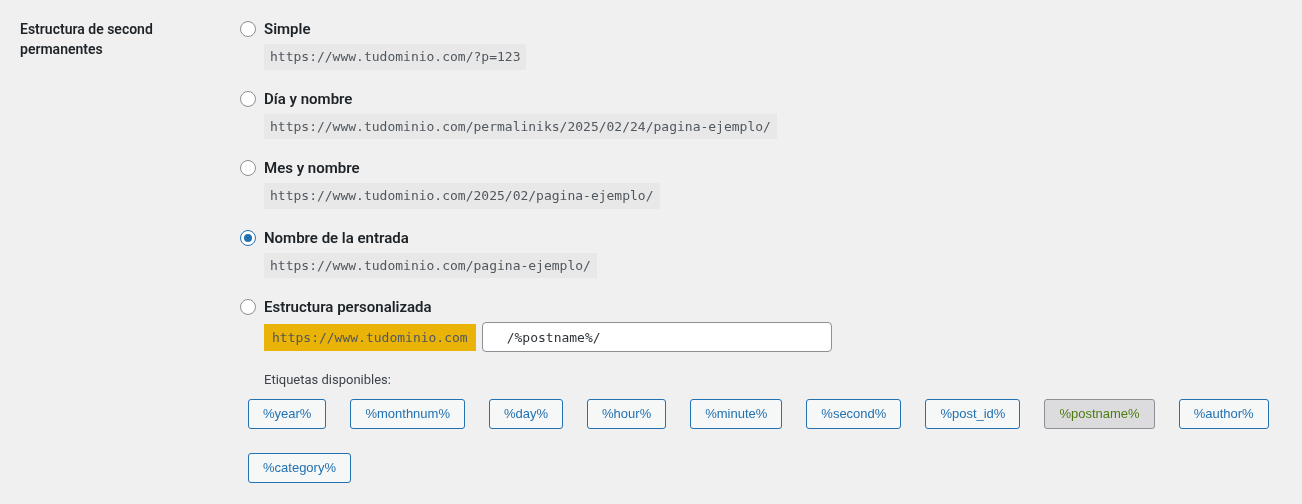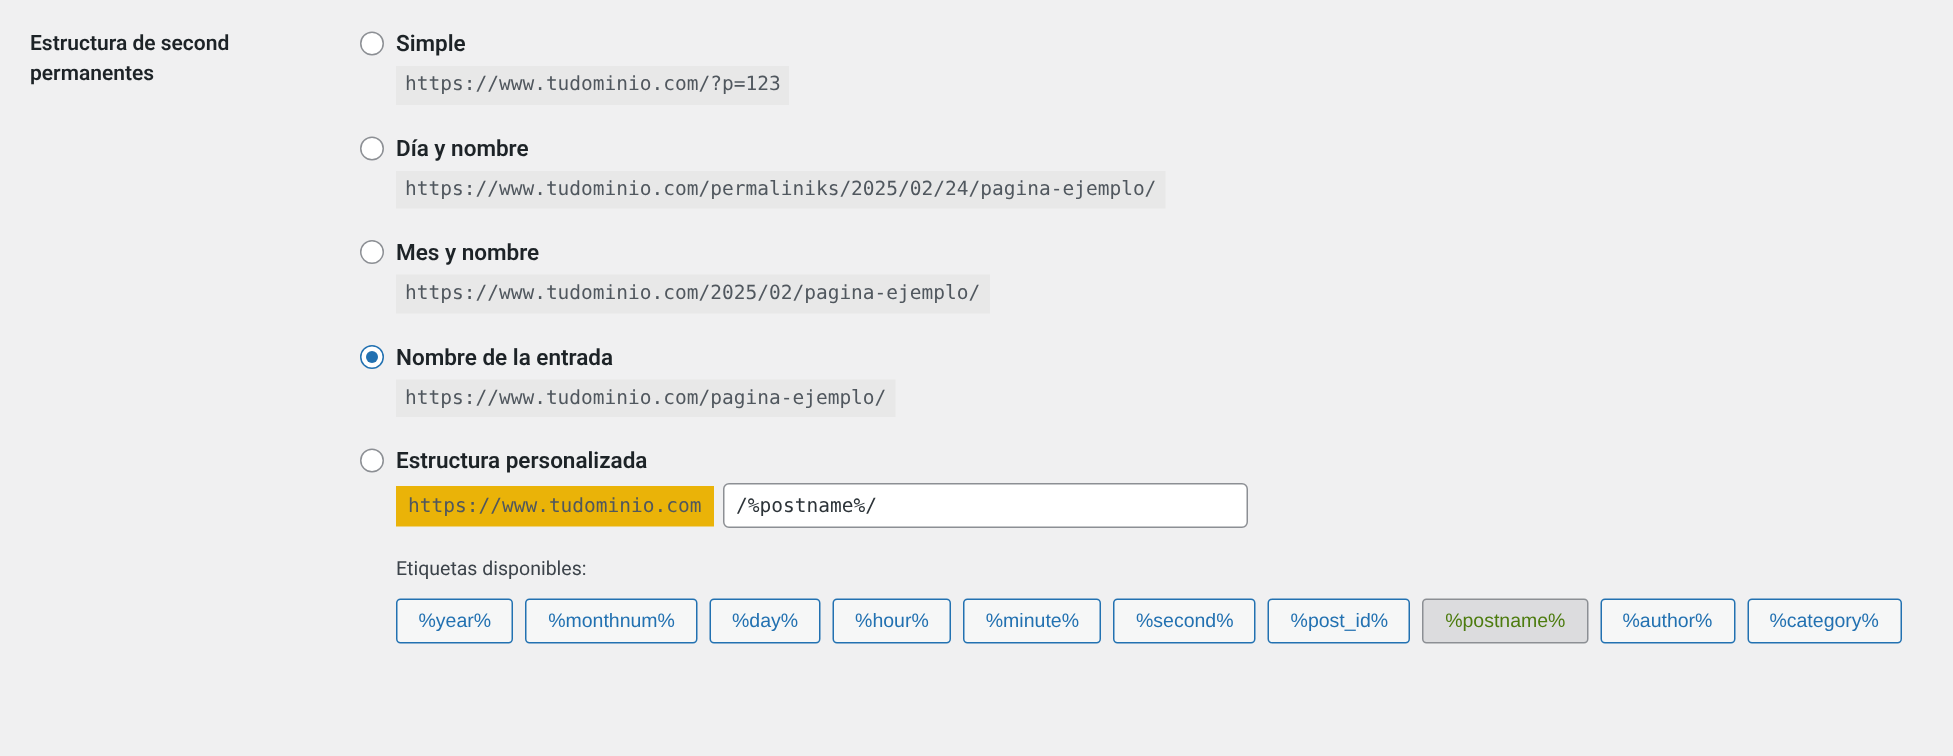--- a/index.html
+++ b/index.html
@@ -62,40 +62,40 @@
     .base-url {
       font-family: Consolas, Monaco, monospace;
       background: #eab308;
       padding: 6px 8px;
       font-size: 13px;
       color: #50575e;
     }
     .custom-input {
       font-family: Consolas, Monaco, monospace;
       font-size: 13px;
-      padding: 4px 8px;
+      padding: 4px 24px;
       border: 1px solid #8c8f94;
       border-radius: 4px;
       background: #fff;
       width: 350px;
       height: 30px;
       color: #2c3338;
     }
     .tags-label {
       margin-left: 24px;
       margin-top: 16px;
       margin-bottom: 12px;
       font-size: 13px;
       color: #3c434a;
     }
     .tags-row {
-      margin-left: 24px;
+      margin-left: 8px;
       display: flex;
       flex-wrap: wrap;
-      gap: 8px;
+      gap: 24px;
     }
     .tag-btn {
       font-size: 13px;
       color: #2271b1;
       background: #f6f7f7;
       border: 1px solid #2271b1;
       border-radius: 3px;
       padding: 5px 14px;
       cursor: pointer;
       line-height: 1.4;

